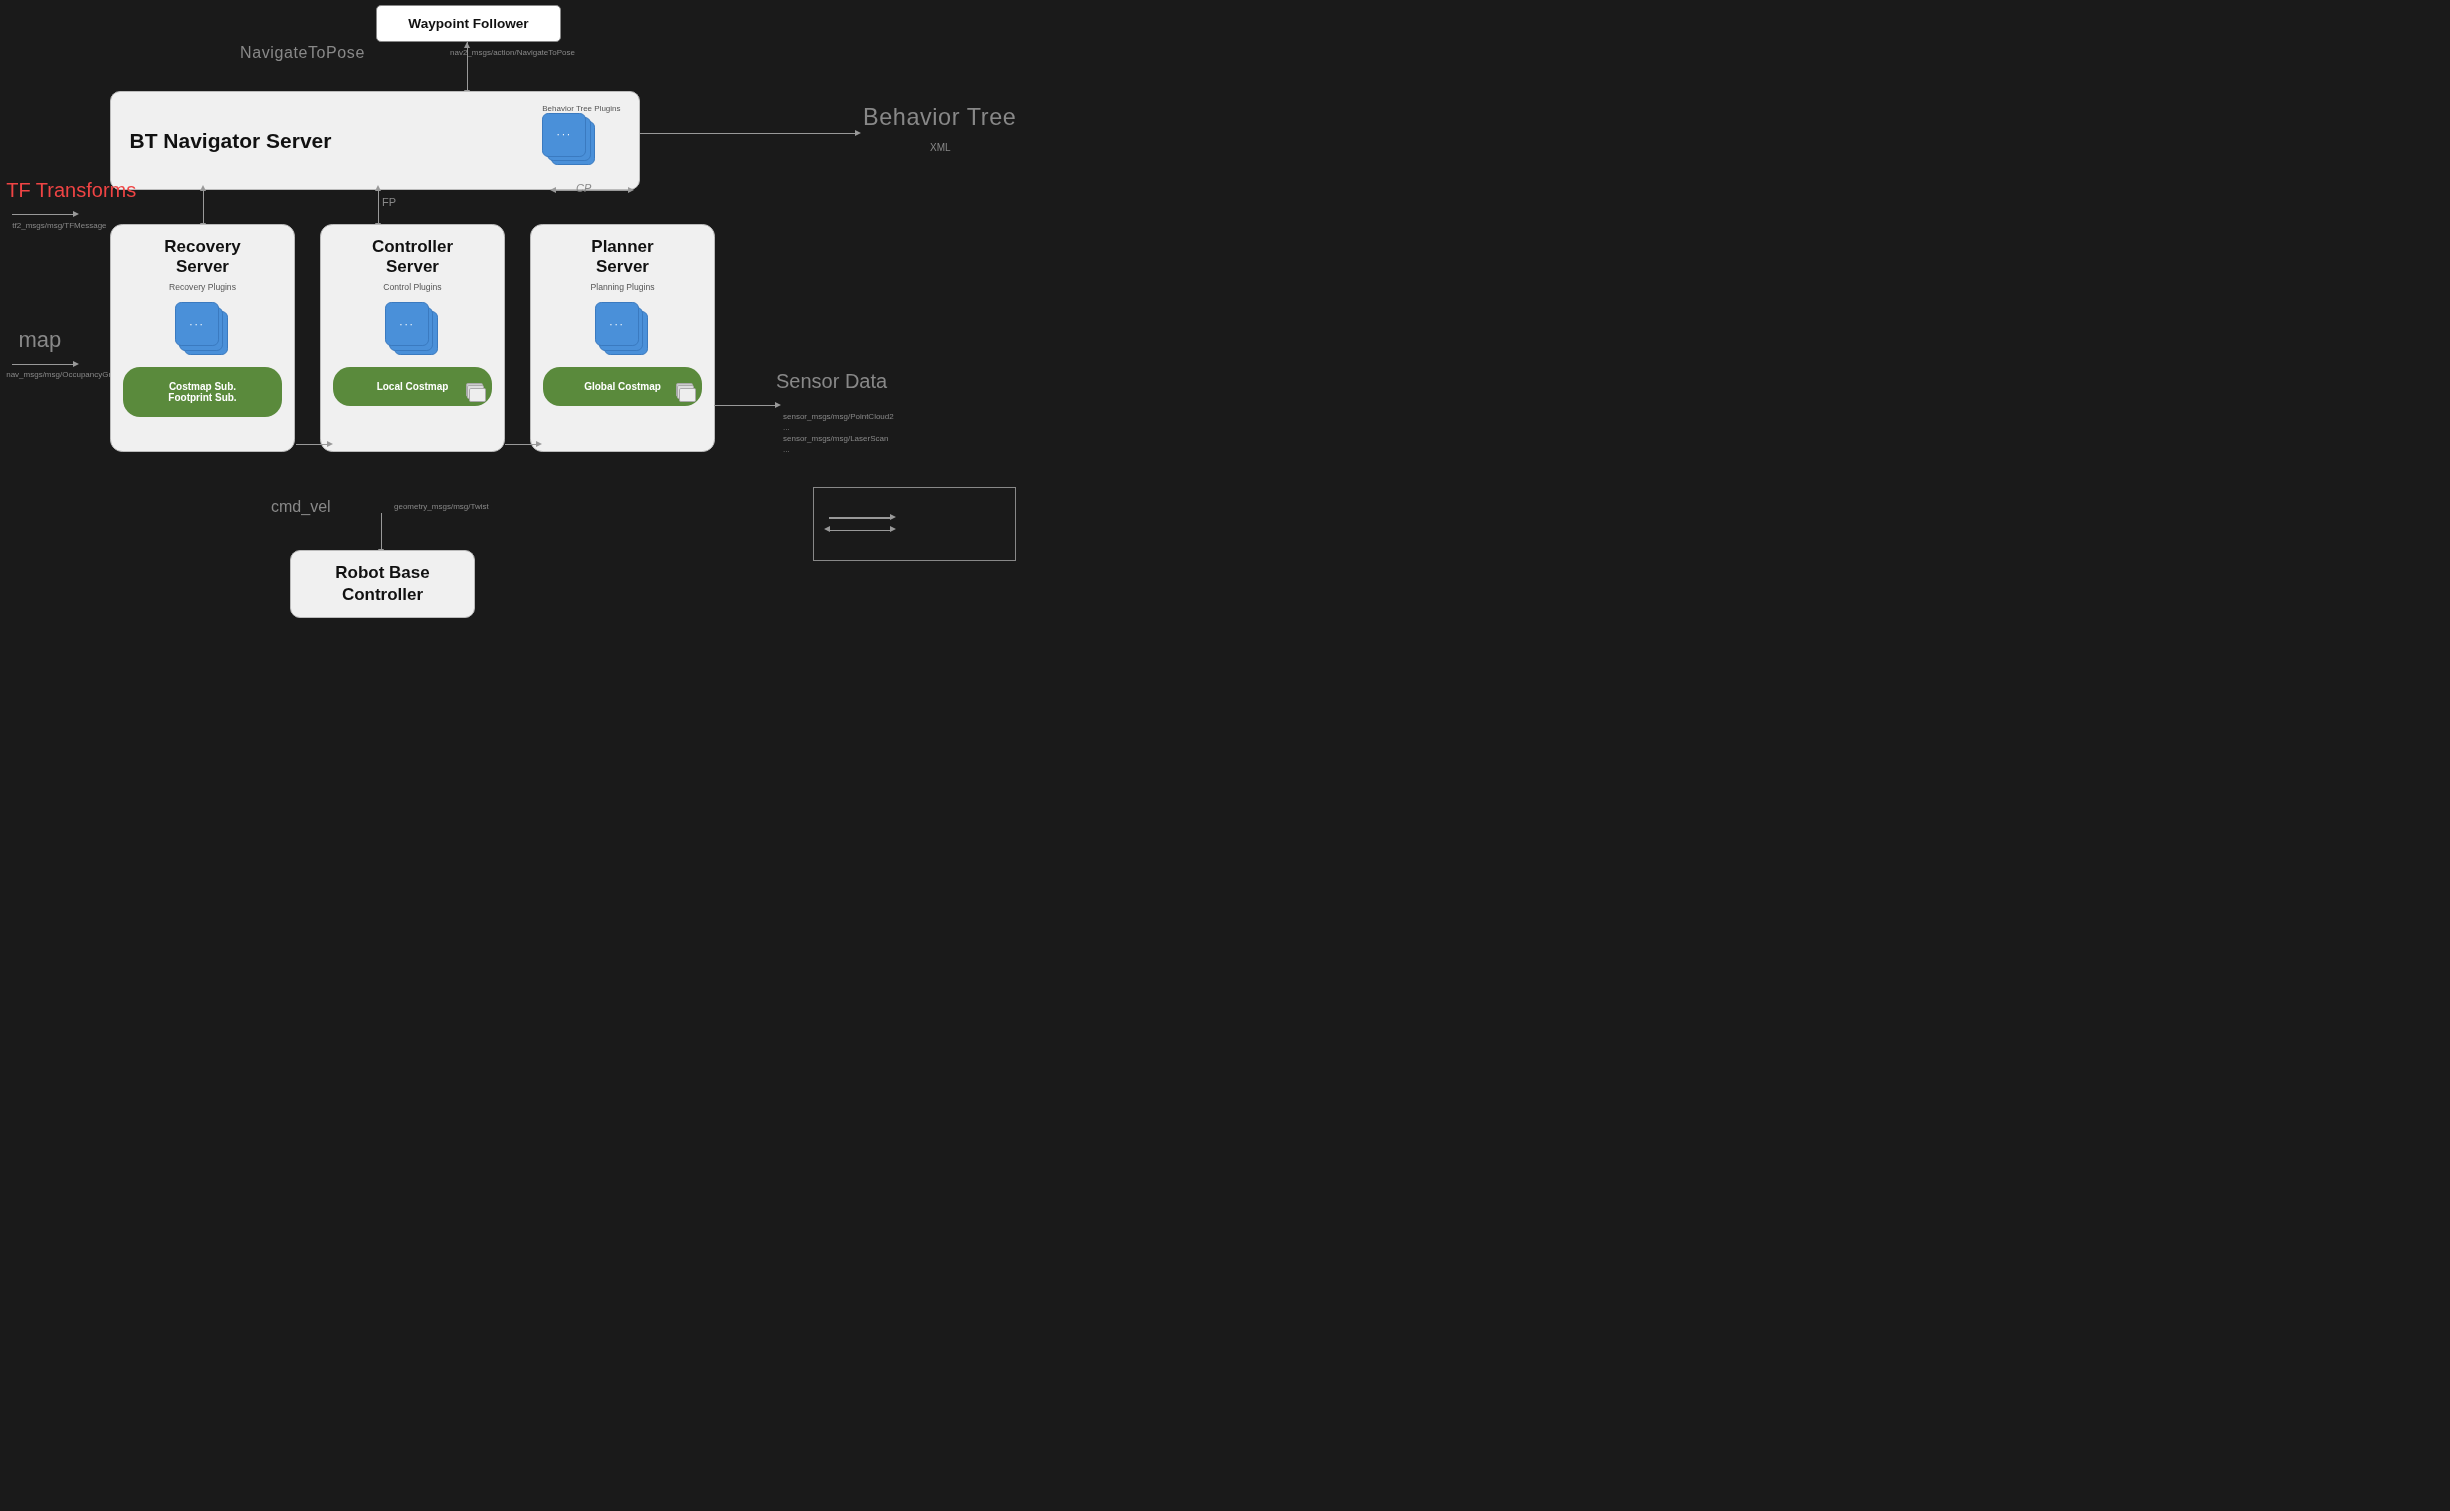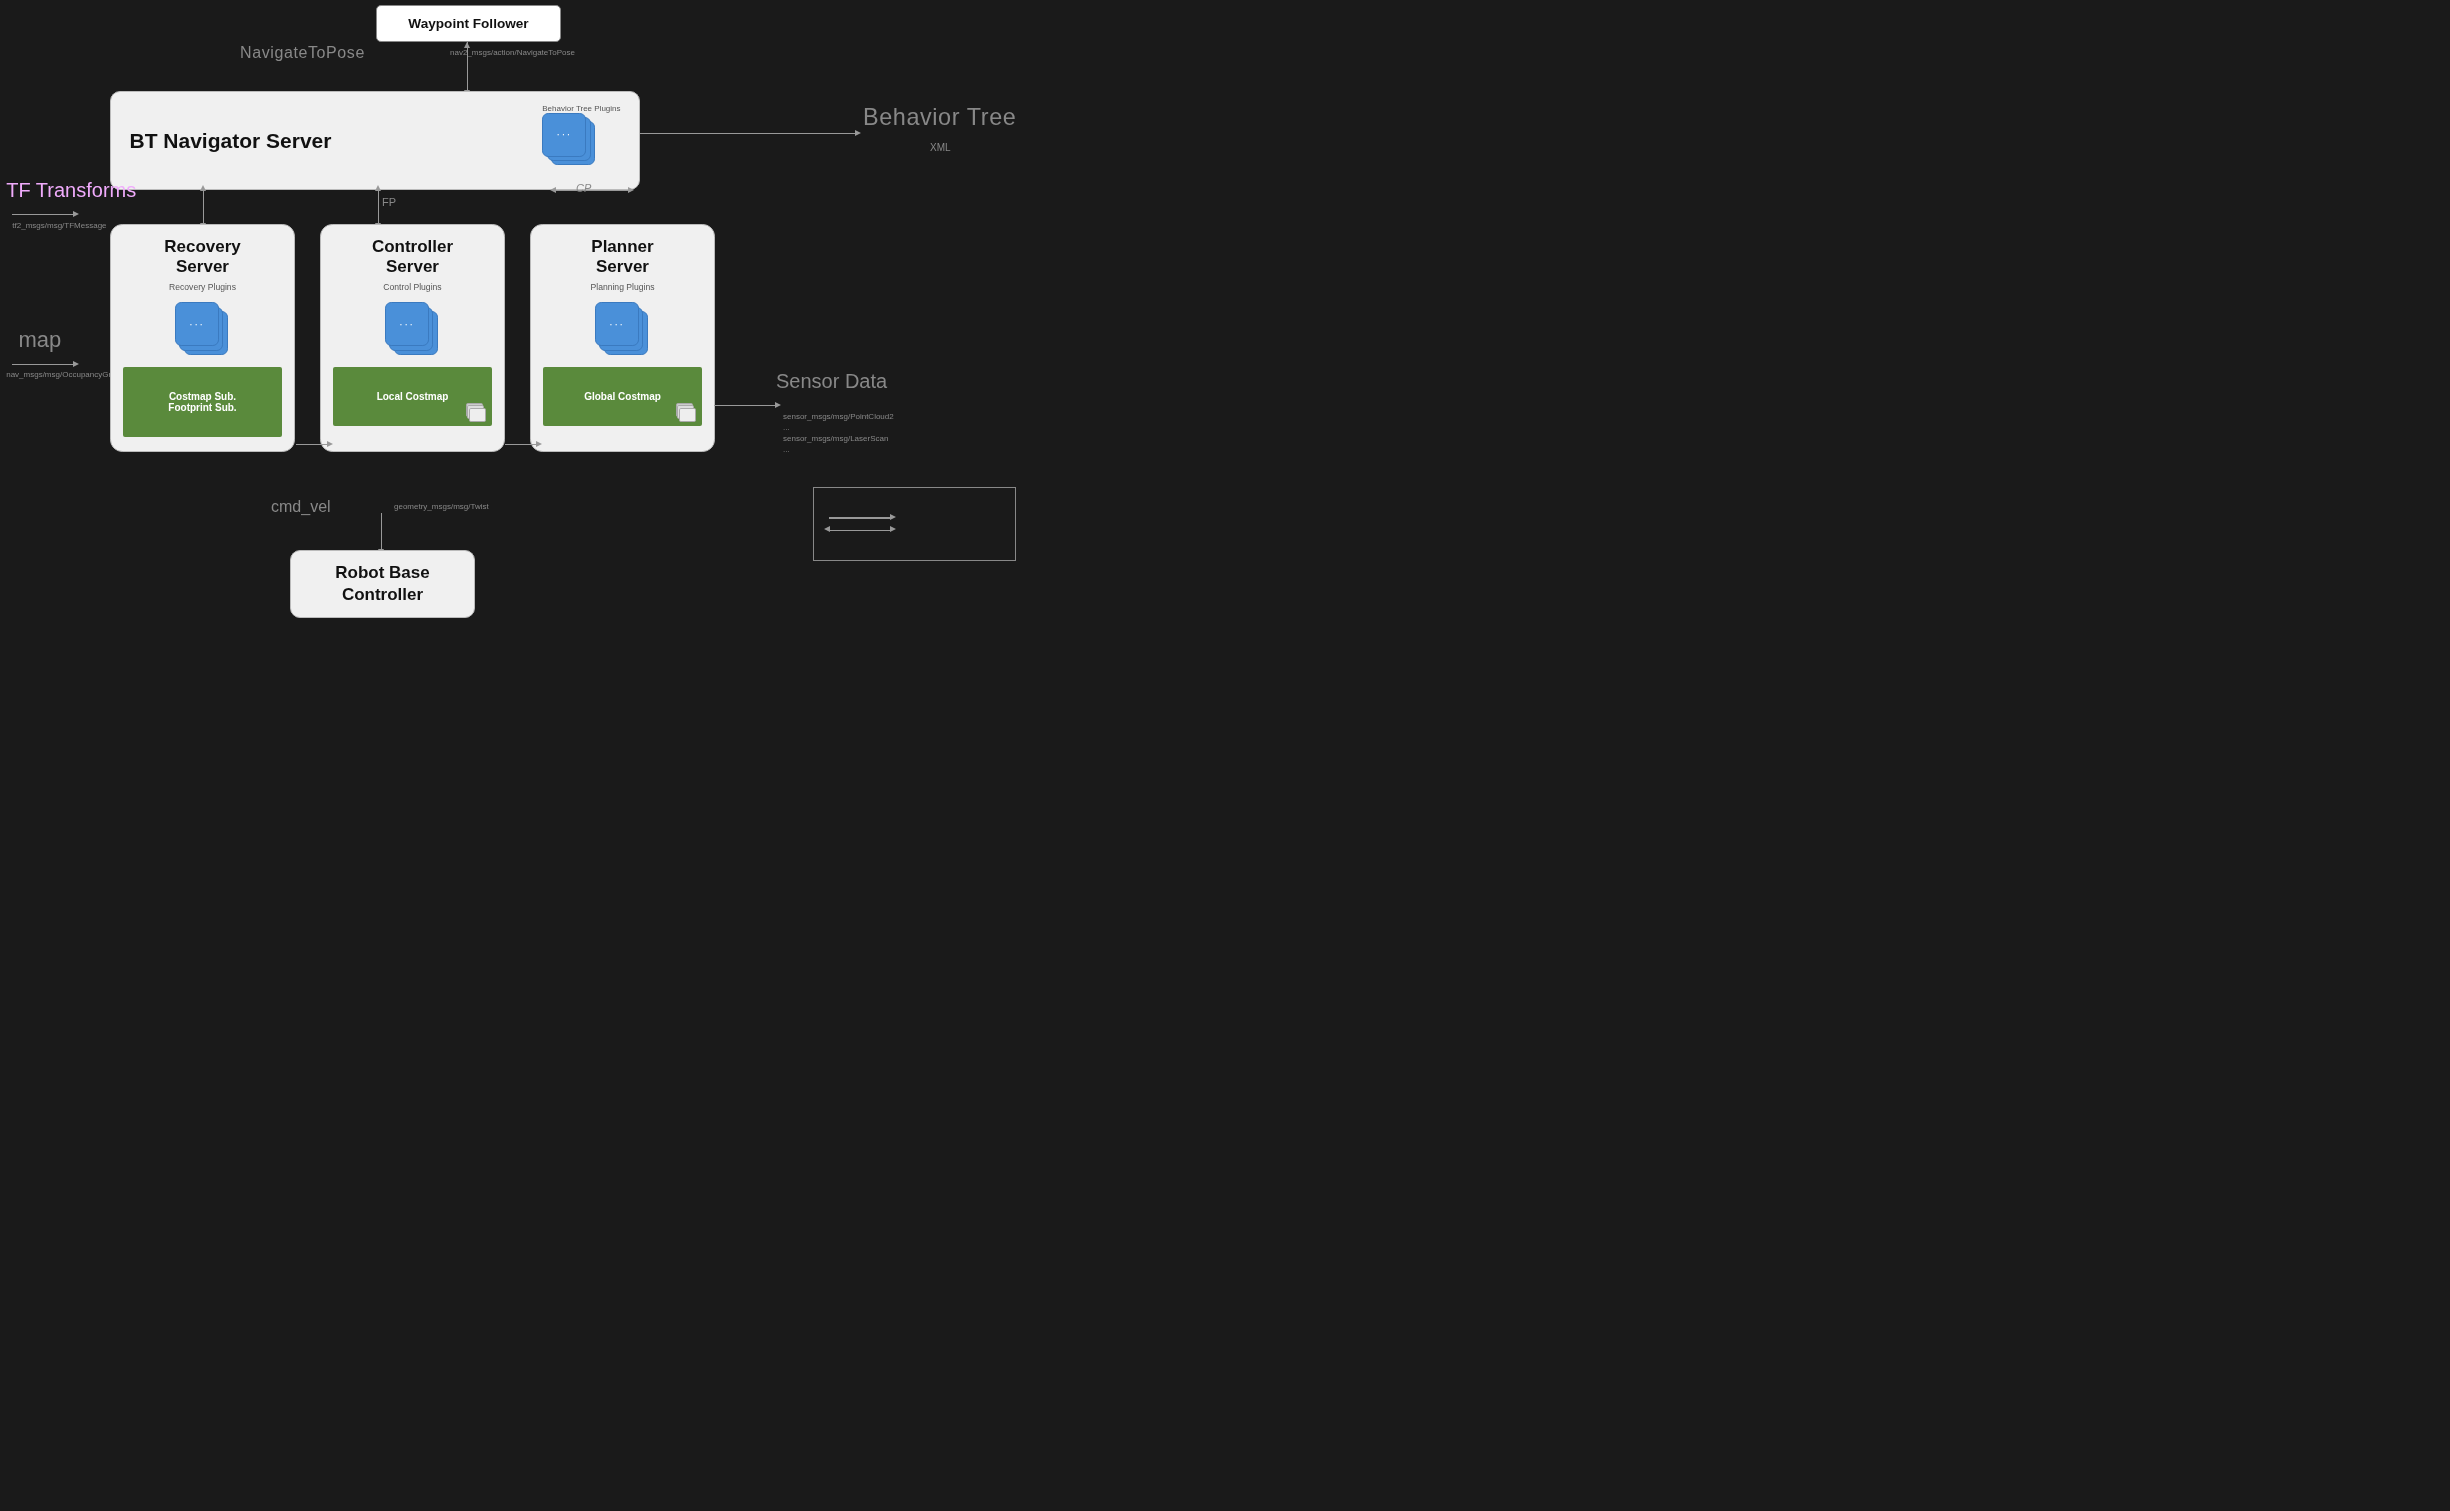--- a/index.html
+++ b/index.html
@@ -121,21 +121,21 @@
       font-size: 10px;
       color: #888;
     }
 
     
     .tf-transforms-label {
       position: absolute;
       top: 179px;
       left: 6.2px;
       font-size: 20px;
-      color: #f0abfc;
+      color: #ef4444;
     }
     .tf-arrow {
       position: absolute;
       top: 214px;
       left: 12.3px;
       width: 62px;
       height: 1.2px;
       background: #999;
     }
     .tf-arrow::after {
@@ -333,26 +333,26 @@
       border: 1.2px solid #3a7ac0;
     }
     .plugin-square-1 { width: 44px; height: 44px; top: 8.6px; left: 8.6px; }
     .plugin-square-2 { width: 44px; height: 44px; top: 4.3px; left: 4.3px; }
     .plugin-square-3 { width: 44px; height: 44px; top: 0px; left: 0px; display:flex; align-items:center; justify-content:center; }
     .plugin-dots { color: #fff; font-size: 10px; letter-spacing: 1.8px; }
 
     
     .costmap-box {
       background: #5a8a3c;
-      border-radius: 2px;
+      border-radius: 17px;
       color: #fff;
       font-size: 10px;
       font-weight: 600;
       text-align: center;
-      padding: 24px 10px;
+      padding: 14px 10px;
       width: 100%;
       position: relative;
     }
     .costmap-icon {
       position: absolute;
       bottom: 2.5px;
       right: 3.7px;
       width: 22px;
       height: 22px;
     }

